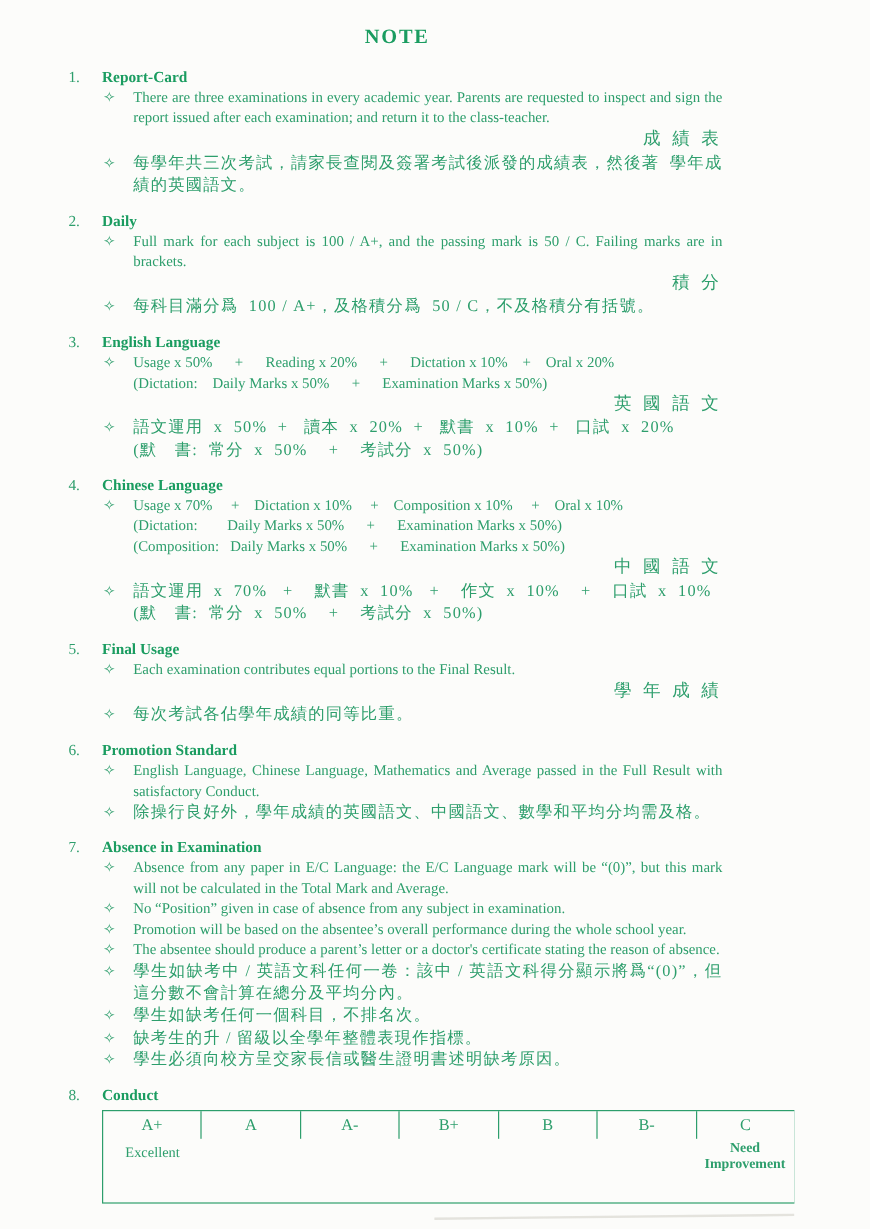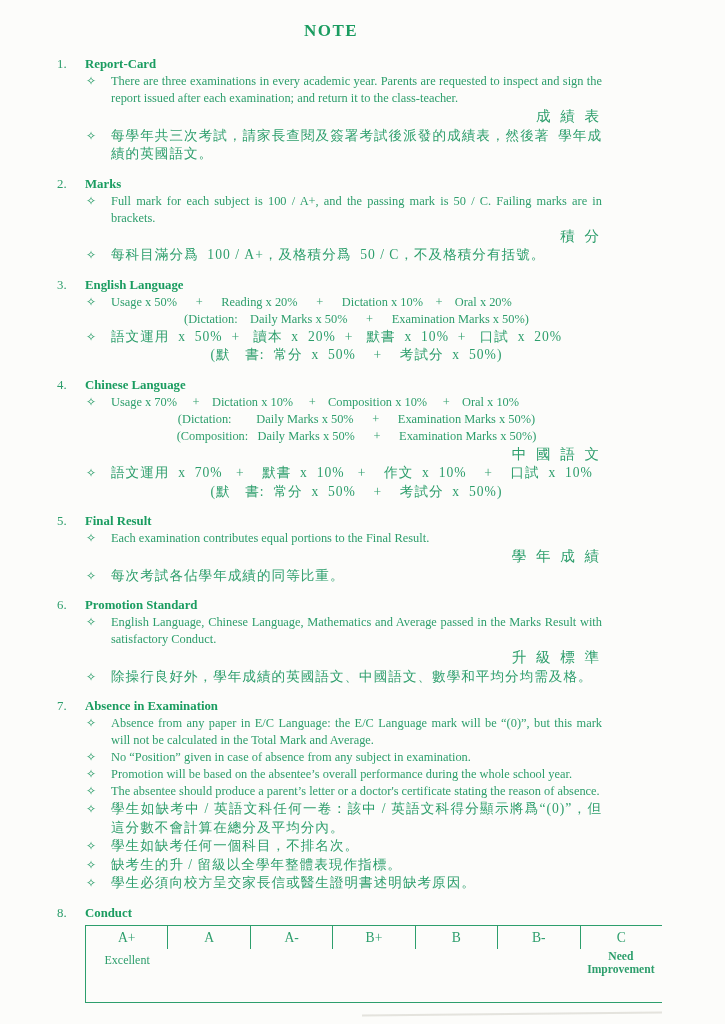--- a/index.html
+++ b/index.html
@@ -22,21 +22,21 @@
   .sec-head { display: flex; font-size: 12.8px; line-height: 17px; }
   .sec-num { width: 28px; flex: none; }
   .sec-title { font-weight: bold; color: var(--ink-bold); }
   .sec-body { margin-left: 28px; }
   .line { white-space: pre-wrap; }
   .line-en { font-size: 12.4px; line-height: 17px; }
   .line-cjk { font-size: 13.6px; line-height: 18.5px; letter-spacing: 1px; }
   .bullet { display: flex; }
   .bullet .marker { width: 26px; flex: none; font-size: 12px; padding-left: 1px; }
   .bullet .btext { flex: 1; text-align: justify; }
-  .cont { padding-left: 26px; text-align: center; }
+  .cont { padding-left: 26px; }
   .subhead {
     font-size: 14.6px; line-height: 19.5px; letter-spacing: 3px;
     white-space: pre-wrap;
     text-align: right;
   }
   
   .conduct-table {
     width: 578px; margin-top: 3px;
     border: 1.6px solid var(--ink);
     background: transparent;
@@ -72,36 +72,37 @@
         </div>
         <div class="sec-body">
           <div class="bullet line line-en"><span class="marker">✧</span><span class="btext">There are three examinations in every academic year. Parents are requested to inspect and sign the report issued after each examination; and return it to the class-teacher.</span></div>
           <div class="subhead line">成 績 表</div>
           <div class="bullet line line-cjk"><span class="marker">✧</span><span class="btext">每學年共三次考試，請家長查閱及簽署考試後派發的成績表，然後著  學年成績的英國語文。</span></div>
         </div>
       </div>
       <div class="section">
         <div class="sec-head">
           <span class="sec-num">2.</span>
-          <span class="sec-title">Marks</span>
+          <span class="sec-title">Daily</span>
         </div>
         <div class="sec-body">
           <div class="bullet line line-en"><span class="marker">✧</span><span class="btext">Full mark for each subject is 100 / A+, and the passing mark is 50 / C. Failing marks are in brackets.</span></div>
           <div class="subhead line">積 分</div>
           <div class="bullet line line-cjk"><span class="marker">✧</span><span class="btext">每科目滿分爲  100 / A+，及格積分爲  50 / C，不及格積分有括號。</span></div>
         </div>
       </div>
       <div class="section">
         <div class="sec-head">
           <span class="sec-num">3.</span>
           <span class="sec-title">English Language</span>
         </div>
         <div class="sec-body">
           <div class="bullet line line-en"><span class="marker">✧</span><span class="btext">Usage x 50%      +      Reading x 20%      +      Dictation x 10%    +    Oral x 20%</span></div>
           <div class="cont line line-en">(Dictation:    Daily Marks x 50%      +      Examination Marks x 50%)</div>
+          <div class="subhead line">英 國 語 文</div>
           <div class="bullet line line-cjk"><span class="marker">✧</span><span class="btext">語文運用  x  50%  +   讀本  x  20%  +   默書  x  10%  +   口試  x  20%</span></div>
           <div class="cont line line-cjk">(默　書:  常分  x  50%    +    考試分  x  50%)</div>
         </div>
       </div>
       <div class="section">
         <div class="sec-head">
           <span class="sec-num">4.</span>
           <span class="sec-title">Chinese Language</span>
         </div>
         <div class="sec-body">
@@ -109,36 +110,35 @@
           <div class="cont line line-en">(Dictation:        Daily Marks x 50%      +      Examination Marks x 50%)</div>
           <div class="cont line line-en">(Composition:   Daily Marks x 50%      +      Examination Marks x 50%)</div>
           <div class="subhead line">中 國 語 文</div>
           <div class="bullet line line-cjk"><span class="marker">✧</span><span class="btext">語文運用  x  70%   +    默書  x  10%   +    作文  x  10%    +    口試  x  10%</span></div>
           <div class="cont line line-cjk">(默　書:  常分  x  50%    +    考試分  x  50%)</div>
         </div>
       </div>
       <div class="section">
         <div class="sec-head">
           <span class="sec-num">5.</span>
-          <span class="sec-title">Final Result</span>
+          <span class="sec-title">Final Usage</span>
         </div>
         <div class="sec-body">
           <div class="bullet line line-en"><span class="marker">✧</span><span class="btext">Each examination contributes equal portions to the Final Result.</span></div>
           <div class="subhead line">學 年 成 績</div>
           <div class="bullet line line-cjk"><span class="marker">✧</span><span class="btext">每次考試各佔學年成績的同等比重。</span></div>
         </div>
       </div>
       <div class="section">
         <div class="sec-head">
           <span class="sec-num">6.</span>
           <span class="sec-title">Promotion Standard</span>
         </div>
         <div class="sec-body">
-          <div class="bullet line line-en"><span class="marker">✧</span><span class="btext">English Language, Chinese Language, Mathematics and Average passed in the Marks Result with satisfactory Conduct.</span></div>
-          <div class="subhead line">升 級 標 準</div>
+          <div class="bullet line line-en"><span class="marker">✧</span><span class="btext">English Language, Chinese Language, Mathematics and Average passed in the Full Result with satisfactory Conduct.</span></div>
           <div class="bullet line line-cjk"><span class="marker">✧</span><span class="btext">除操行良好外，學年成績的英國語文、中國語文、數學和平均分均需及格。</span></div>
         </div>
       </div>
       <div class="section">
         <div class="sec-head">
           <span class="sec-num">7.</span>
           <span class="sec-title">Absence in Examination</span>
         </div>
         <div class="sec-body">
           <div class="bullet line line-en"><span class="marker">✧</span><span class="btext">Absence from any paper in E/C Language: the E/C Language mark will be “(0)”, but this mark will not be calculated in the Total Mark and Average.</span></div>

